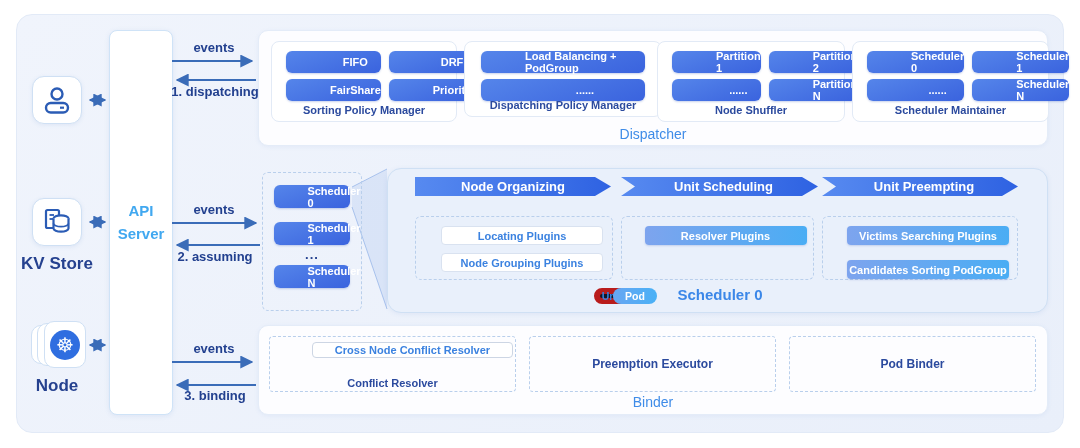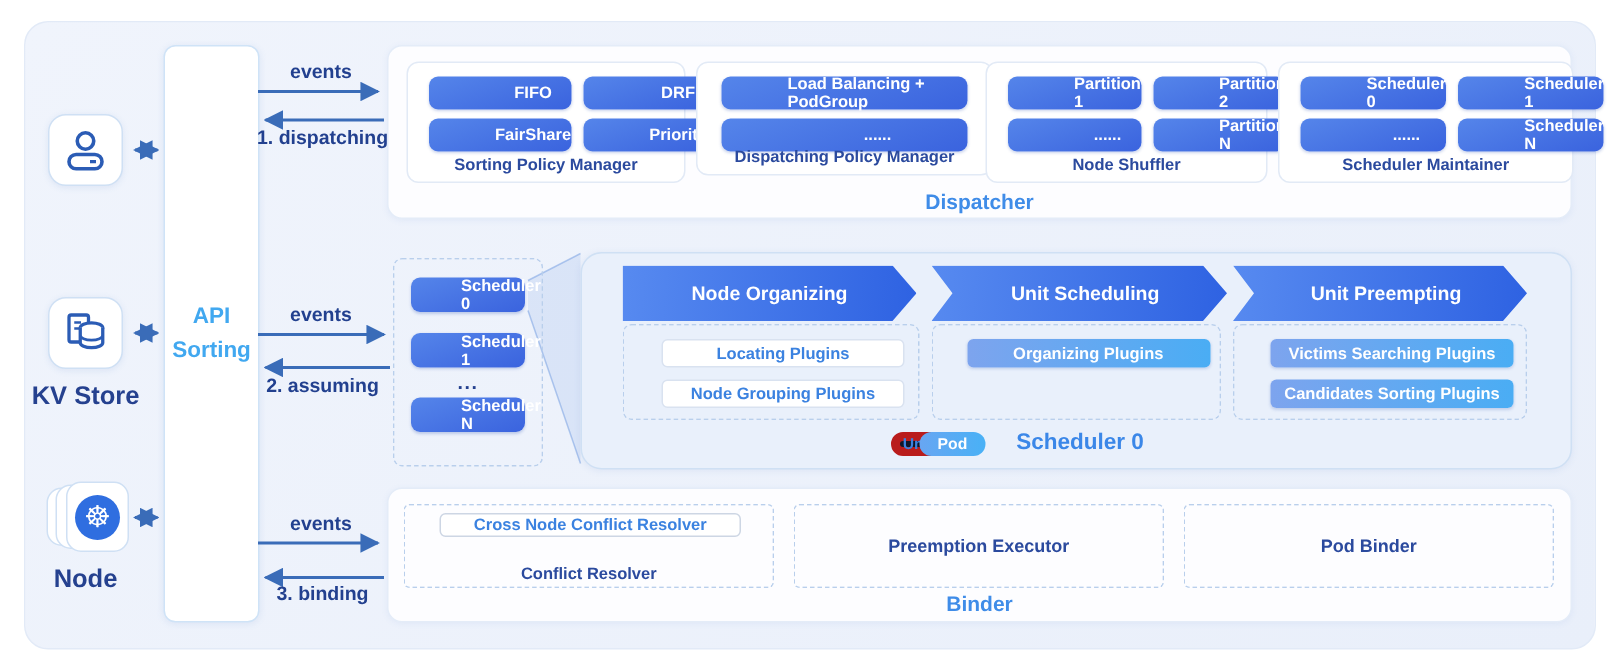--- a/index.html
+++ b/index.html
@@ -35,21 +35,21 @@
   .api-box span { color:#41a8f0; font-weight:bold; font-size:15px; line-height:1.5; }
 
   
   svg.overlay { position:absolute; left:0; top:0; width:1080px; height:448px; pointer-events:none; }
 
   .flow-label { position:absolute; text-align:center; font-weight:bold; font-size:13px; color:#22408f; }
 
   
   .panel { position:absolute; background:#fdfdff; border:1px solid #e4ecf8; border-radius:10px;
            box-shadow:0 1px 4px rgba(90,130,200,0.08); }
-  .panel-title { position:absolute; left:0; right:0; text-align:center; font-weight:bold;
+  .panel-title { position:absolute; left:0; right:0; text-align:center; font-weight:normal;
                  font-size:14px; color:#3f8ce8; }
 
   .group { position:absolute; background:#ffffff; border:1px solid #e2eaf6; border-radius:8px; }
   .group-label { position:absolute; bottom:5px; left:0; right:0; text-align:center;
                  font-weight:bold; font-size:11px; color:#2b4a9e; }
   .pill-grid { display:grid; grid-template-columns:1fr 1fr; column-gap:8px; row-gap:6px;
                padding:9px 14px 0 14px; }
   .pill-grid.one-col { grid-template-columns:1fr; padding:9px 16px 0 16px; }
   .pill { height:22px; border-radius:6px; background:linear-gradient(160deg,#5585ea 0%,#3a63de 100%);
           color:#ffffff; font-weight:bold; font-size:11px;
@@ -60,21 +60,21 @@
   .dashed-box { position:absolute; border:1px dashed #b9cfec; border-radius:6px; }
   .sched-list { left:262px; top:172px; width:100px; height:139px;
                 display:flex; flex-direction:column; align-items:center; }
   .sched-list .pill { width:76px; height:23px; flex:none; }
   .sched-dots { color:#25418f; font-weight:bold; font-size:13px; letter-spacing:1px; line-height:12px; }
 
   .big-box { position:absolute; left:387px; top:168px; width:661px; height:145px;
              background:#e9f0fb; border:1px solid #cfe0f4; border-radius:14px;
              box-shadow:0 1px 5px rgba(90,130,200,0.10); }
 
-  .chevron { position:absolute; height:37px; background:linear-gradient(95deg,#578af0 0%,#2e62e2 100%);
+  .chevron { position:absolute; height:19px; background:linear-gradient(95deg,#578af0 0%,#2e62e2 100%);
              color:#ffffff; font-weight:bold; font-size:13px;
              display:flex; align-items:center; justify-content:center;text-align:center; }
   .chevron.flat  { clip-path:polygon(0 0, calc(100% - 16px) 0, 100% 50%, calc(100% - 16px) 100%, 0 100%); }
   .chevron.notch { clip-path:polygon(0 0, calc(100% - 16px) 0, 100% 50%, calc(100% - 16px) 100%, 0 100%, 14px 50%); padding-left:8px; }
 
   .plugin-area { position:absolute; border:1px dashed #b9cfec; border-radius:6px;
                  display:flex; flex-direction:column; align-items:center; gap:8px; padding-top:9px; }
   .plugin { width:162px; height:19px; border-radius:4px; font-weight:bold; font-size:11px;
             display:flex; align-items:center; justify-content:center;margin-left:16px; }
   .plugin.white { background:#ffffff; border:1px solid #d9e2f0; color:#3b82e0; }
@@ -126,21 +126,21 @@
 
   <div class="node-card c2"></div>
   <div class="node-card c1"></div>
   <div class="node-box">
     <div class="k8s-circle">☸</div>
   </div>
   <div class="side-label" style="left:12px; top:376px;">Node</div>
 
   <div class="api-box">
     <span>API</span>
-    <span>Sorting</span>
+    <span>Server</span>
   </div>
 
   <svg class="overlay">
     <defs>
       <marker id="ah" viewBox="0 0 10 10" refX="9" refY="5" markerWidth="6.5" markerHeight="6.5" orient="auto-start-reverse">
         <path d="M0,0 L10,5 L0,10 z" fill="#3a6cb8"></path>
       </marker>
     </defs>
 
     <line x1="90" y1="100" x2="105" y2="100" stroke="#3a6cb8" stroke-width="2" marker-start="url(#ah)" marker-end="url(#ah)"></line>
@@ -217,34 +217,34 @@
 
   <div class="chevron flat" style="left:415px; top:177px; width:196px;">Node Organizing</div>
   <div class="chevron notch" style="left:621px; top:177px; width:197px;">Unit Scheduling</div>
   <div class="chevron notch" style="left:822px; top:177px; width:196px;">Unit Preempting</div>
 
   <div class="plugin-area" style="left:415px; top:216px; width:198px; height:64px;">
     <div class="plugin white">Locating Plugins</div>
     <div class="plugin white">Node Grouping Plugins</div>
   </div>
   <div class="plugin-area" style="left:621px; top:216px; width:193px; height:64px;">
-    <div class="plugin grad">Organizing Plugins</div>
-  </div>
-  <div class="plugin-area" style="left:822px; top:216px; width:196px; height:64px;">
+    <div class="plugin grad">Resolver Plugins</div>
+  </div>
+  <div class="plugin-area" style="left:822px; top:216px; width:196px; height:64px;justify-content:space-between;">
     <div class="plugin grad">Victims Searching  Plugins</div>
-    <div class="plugin grad">Candidates Sorting Plugins</div>
+    <div class="plugin grad">Candidates Sorting PodGroup</div>
   </div>
 
   <div class="legend-pill legend-unit">Unit</div>
   <div class="legend-pill legend-pod">Pod</div>
   <div class="sched-title">Scheduler 0</div>
 
   <div class="panel" style="left:258px; top:325px; width:790px; height:90px;">
     <div class="binder-dash" style="left:10px; top:10px; width:247px; height:56px;">
-      <div class="cr-item" style="top:5px;">Cross Node Conflict Resolver</div>
+      <div class="cr-item" style="top:5px;margin-left:19px;">Cross Node Conflict Resolver</div>
       <div class="cr-label">Conflict Resolver</div>
     </div>
     <div class="binder-dash" style="left:530px; top:10px; width:247px; height:56px;">
       <div class="binder-text">Pod Binder</div>
     </div>
     <div class="binder-dash" style="left:270px; top:10px; width:247px; height:56px;">
       <div class="binder-text">Preemption Executor</div>
     </div>
     <div class="panel-title" style="bottom:4px;">Binder</div>
   </div>

